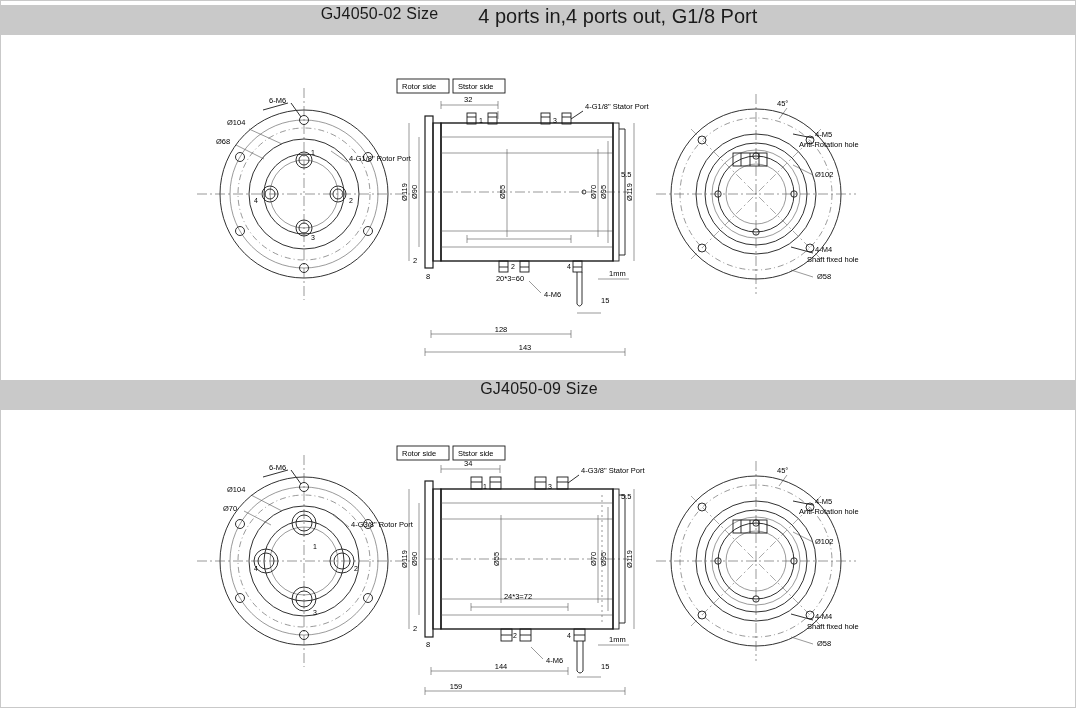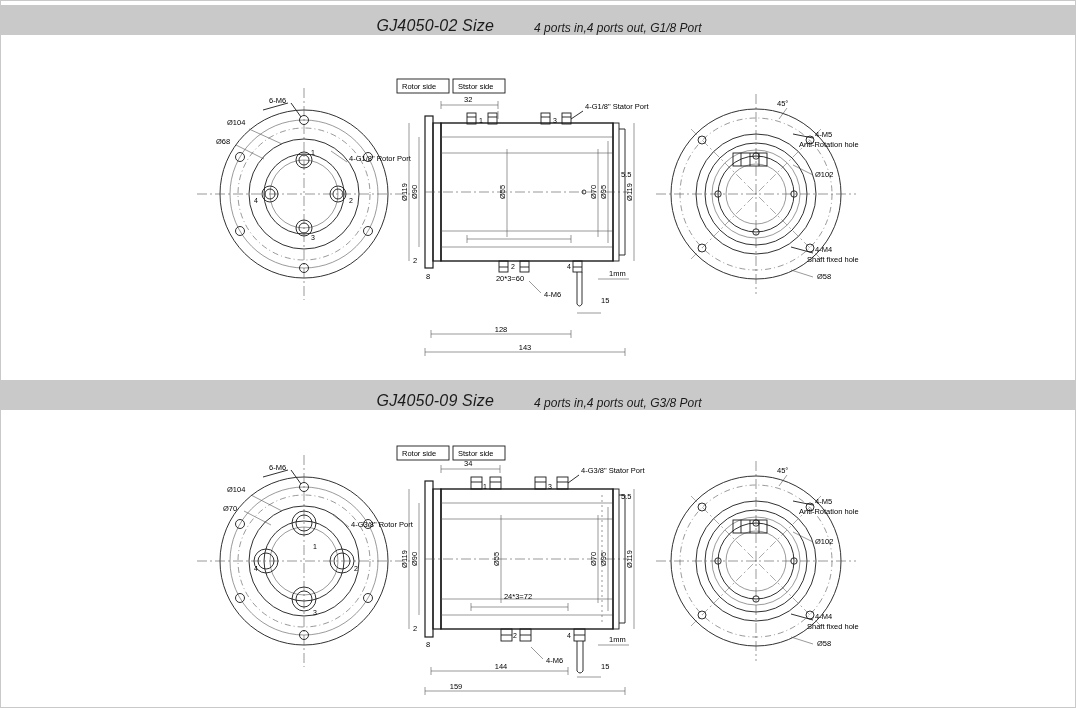--- a/index.html
+++ b/index.html
@@ -23,32 +23,31 @@
     box-sizing: border-box;
   }
   
   .banner {
     position: absolute;
     left: 0;
     width: 1076px;
     height: 30px;
     background: #c9c9c9;
     display: flex;
-    align-items: flex-end;
+    align-items: flex-start;
     justify-content: center;
     gap: 14px;
-    font-style: italic;
   }
   .banner .model {
     font-size: 16px;
     color: #1b1b1b;
     letter-spacing: .2px;
   }
   .banner .ports {
-    font-size: 12px;
+    font-size: 20px;
     color: #1b1b1b;
     margin-left: 26px;
   }
   
   .drawing {
     position: absolute;
     left: 0;
     width: 1076px;
     height: 330px;
   }
@@ -257,21 +256,20 @@
         <text x="814" y="136" font-size="7.5" fill="#000" stroke="none">Ø102</text>
         <text x="814" y="211" font-size="7.5" fill="#000" stroke="none">4-M4</text>
         <text x="806" y="221" font-size="7.5" fill="#000" stroke="none">Shaft fixed hole</text>
         <text x="816" y="238" font-size="7.5" fill="#000" stroke="none">Ø58</text>
       </g>
     </svg>
   </div>
 
   <div class="banner" style="top:379px;">
     <span class="model">GJ4050-09 Size</span>
-    <span class="ports">4 ports in,4 ports out, G3/8 Port</span>
   </div>
 
   <div class="drawing" style="top:418px;">
     <svg width="1076" height="290" viewBox="0 0 1076 290" xmlns="http://www.w3.org/2000/svg" font-family="Liberation Sans, sans-serif" stroke-linecap="butt">
       <g fill="none" stroke="#1a1a1a" stroke-width="0.9">
 
         <g>
           <circle cx="303" cy="142" r="84"></circle>
           <circle cx="303" cy="142" r="74" stroke="#555" stroke-width="0.6"></circle>
           <circle cx="303" cy="142" r="66" stroke="#555" stroke-width="0.6" stroke-dasharray="6 3 1 3"></circle>

